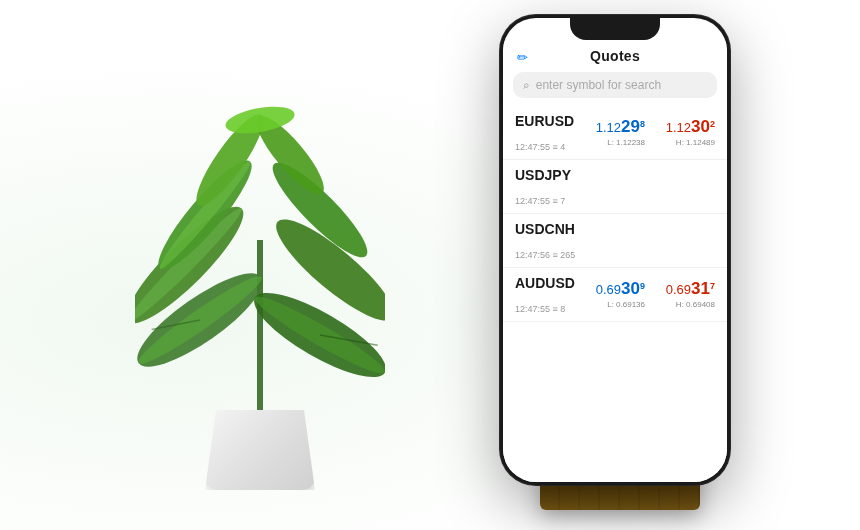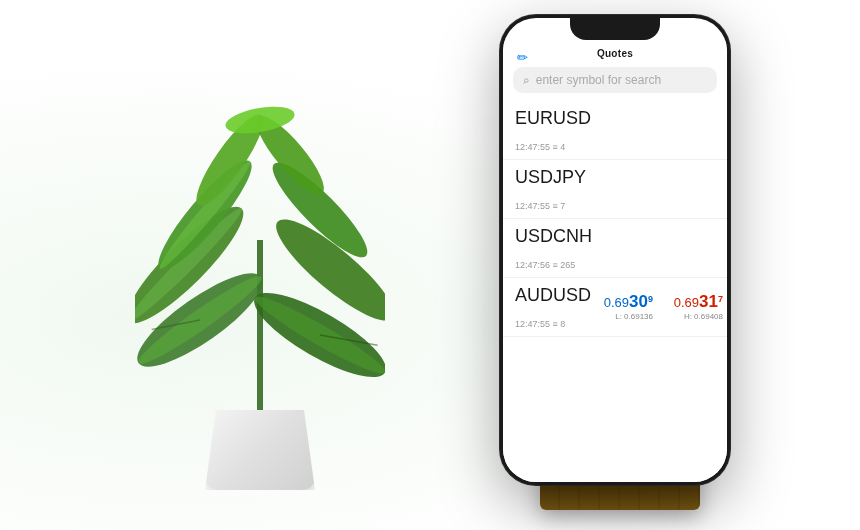--- a/index.html
+++ b/index.html
@@ -129,21 +129,21 @@
 
     
     .phone-header {
       display: flex;
       align-items: center;
       justify-content: center;
       padding: 8px 16px 4px;
       position: relative;
     }
     .phone-title {
-      font-size: 10px;
+      font-size: 14px;
       font-weight: 600;
       color: #1a1a1a;
       letter-spacing: 0.3px;
     }
     .edit-icon {
       position: absolute;
       left: 14px;
       top: 10px;
       font-size: 13px;
       color: #007AFF;
@@ -175,22 +175,22 @@
     }
     .quote-row {
       display: flex;
       align-items: center;
       justify-content: space-between;
       padding: 7px 12px;
       border-bottom: 1px solid #f0f0f0;
     }
     .quote-left {}
     .quote-symbol {
-      font-size: 18px;
-      font-weight: 400;
+      font-size: 14px;
+      font-weight: 700;
       color: #1a1a1a;
     }
     .quote-time {
       font-size: 9px;
       color: #999;
       margin-top: 13px;
     }
     .quote-prices {
       display: flex;
       gap: 8px;
@@ -287,20 +287,34 @@
         <span class="search-icon-ph">⌕</span>
         <span class="search-placeholder">enter symbol for search</span>
       </div>
 
       <div class="quotes-list" id="quotes-list">
       <div class="quote-row">
     <div class="quote-left">
       <div class="quote-symbol">EURUSD</div>
       <div class="quote-time">12:47:55 ≡ 4</div>
     </div>
+    <div class="quote-prices">
+      <div class="price-col">
+        <div class="price-main bid">
+          1.12<span class="big">29</span><span class="small-sup">8</span>
+        </div>
+        <div class="price-sub">L: 1.12238</div>
+      </div>
+      <div class="price-col">
+        <div class="price-main ask">
+          1.12<span class="big">30</span><span class="small-sup">2</span>
+        </div>
+        <div class="price-sub">H: 1.12489</div>
+      </div>
+    </div>
   </div>
           <div class="quote-row">
     <div class="quote-left">
       <div class="quote-symbol">USDJPY</div>
       <div class="quote-time">12:47:55 ≡ 7</div>
     </div>
   </div>
           <div class="quote-row">
     <div class="quote-left">
       <div class="quote-symbol">USDCNH</div>

